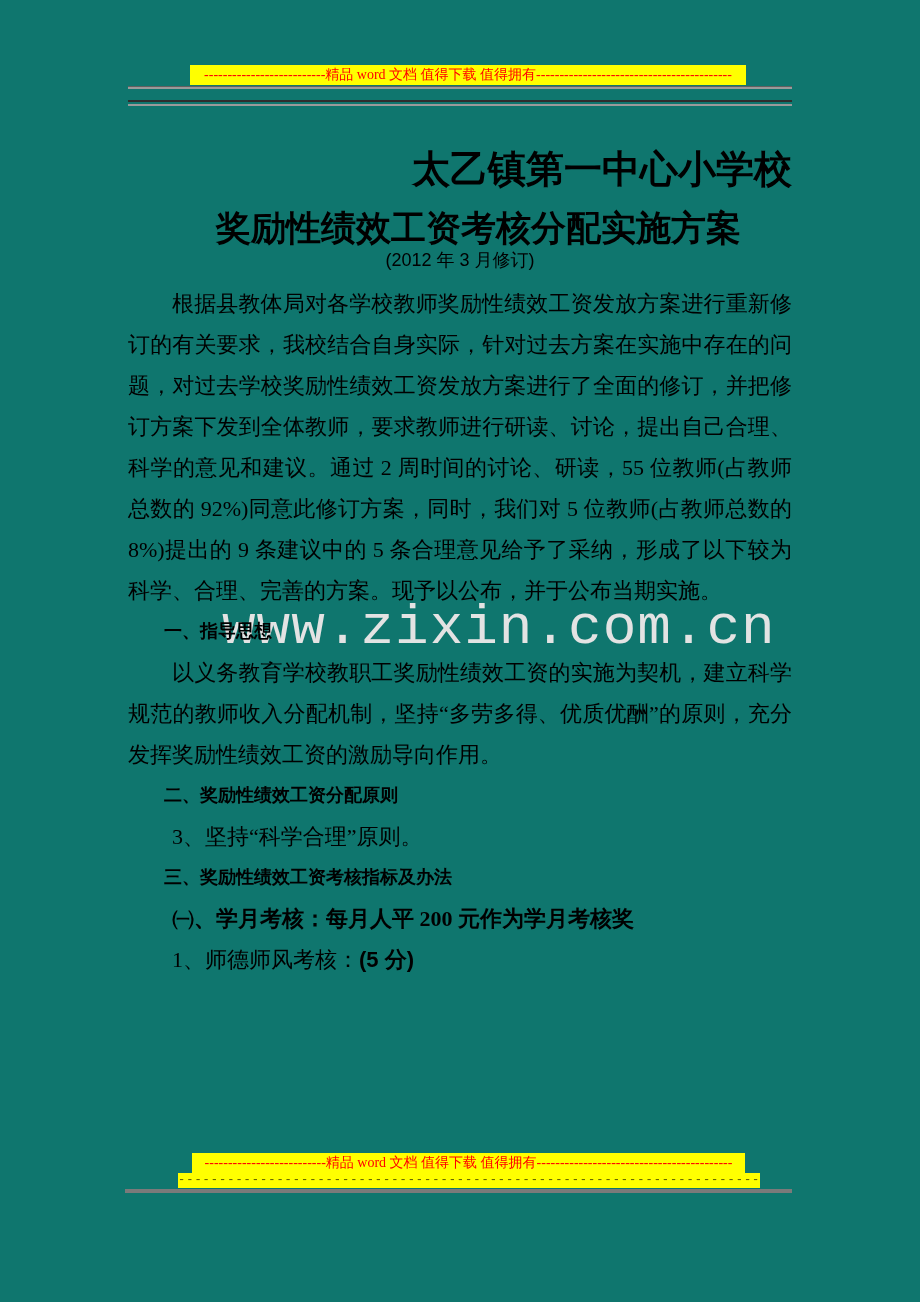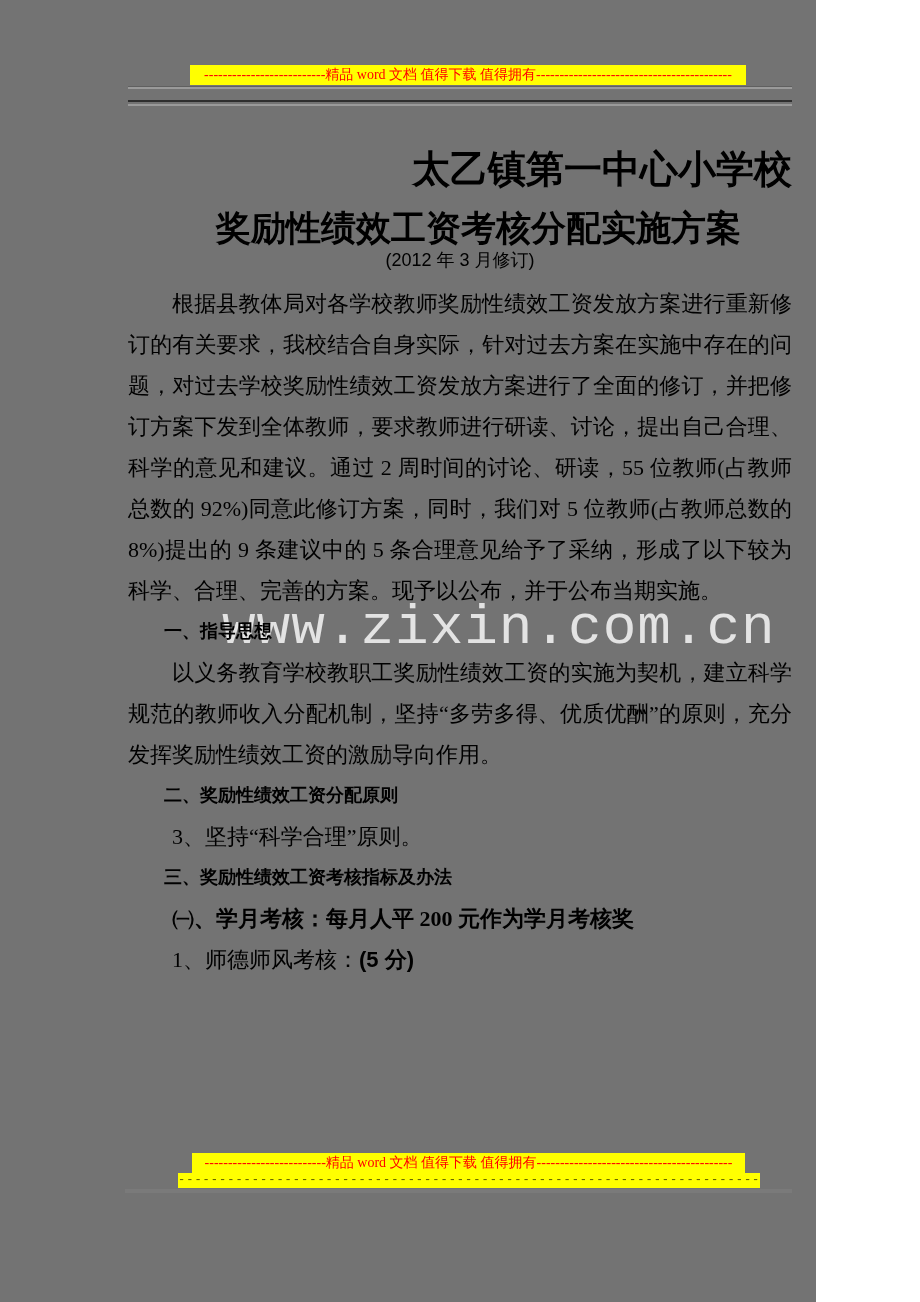--- a/index.html
+++ b/index.html
@@ -1,20 +1,20 @@
 <!DOCTYPE html>
 <html><head>
 <meta charset="utf-8">
 <style>
   html, body { margin: 0; padding: 0; background: #ffffff; }
   .page {
     position: relative;
-    width: 816px;
+    width: 920px;
     height: 1302px;
-    background: #737373;
+    background: #0f766e;
     overflow: hidden;
     font-family: "Liberation Serif", serif;
     color: #000000;
   }
 
   
   .top-banner {
     position: absolute;
     top: 65px; left: 190px; width: 556px; height: 20px;
     background: #ffff00;

